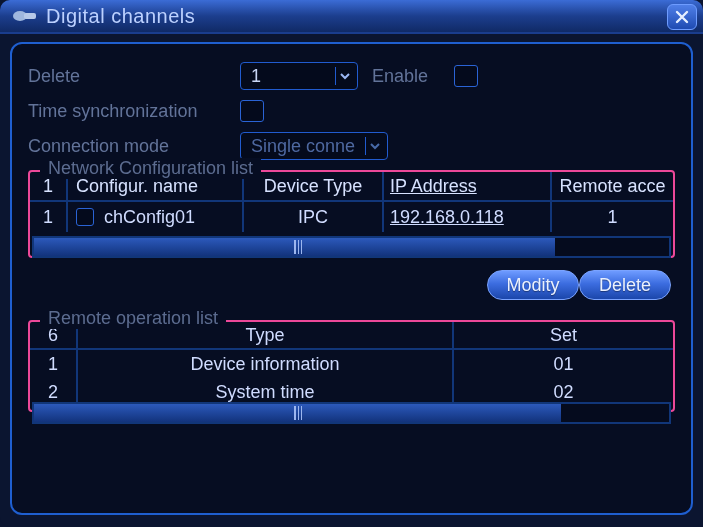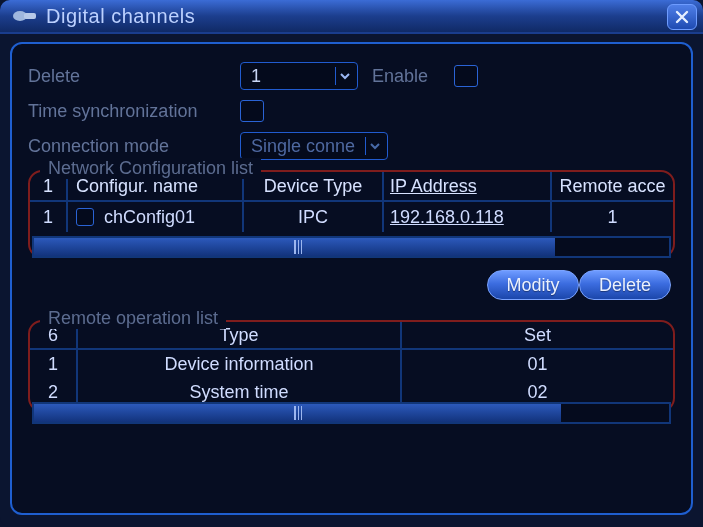--- a/index.html
+++ b/index.html
@@ -80,21 +80,21 @@
   }
 
   .checkbox {
     width: 24px; height: 22px;
     border: 1px solid #2a63d5;
     border-radius:3px;
     background:#040a1c;
     cursor:pointer;
   }
 
-  .groupbox { position:relative; border: 2px solid #7f1d1d; border-radius:14px; margin-top:10px; }
+  .groupbox { position:relative; border: 2px solid #ec4899; border-radius:4px; margin-top:10px; }
   .group-legend {
     position:absolute; top:-14px; left:10px;
     background:#060d22; padding:0 8px;
     color:#5c6c90; font-size:18px;
   }
 
   .nclist { height: 88px; }
   .table { width:100%; }
   .thead, .trow { display:flex; align-items:stretch; }
   .cell { border-right:2px solid #113679; padding:3px 6px; display:flex; align-items:center; }
@@ -131,21 +131,21 @@
     border:1px solid #7aa3ff;
     color:#eaf1ff; font-size:18px;
     display:inline-flex; align-items:center; justify-content:center;
     text-shadow:0 1px 1px rgba(0,0,0,.4);
   }
 
   .rolist { height: 92px; margin-top:20px; }
   .rcell { border-right:2px solid #113679; padding:3px 6px; display:flex; align-items:center; justify-content:center; color:#d0dcff; height:28px; }
   .rhead .rcell { border-bottom:2px solid #113679; }
   .rcell.r0 { width:48px; }
-  .rcell.r1 { width:324px; }
+  .rcell.r1 { width:376px; }
   .rcell.r2 { flex:1; border-right:none; }
 
   .footer-btns { position:absolute; right:22px; bottom:20px; display:flex; gap:16px; }
   .footer-btns .btn { min-width:100px; }
 
 </style>
 </head>
 <body>
 
 <div class="window">

